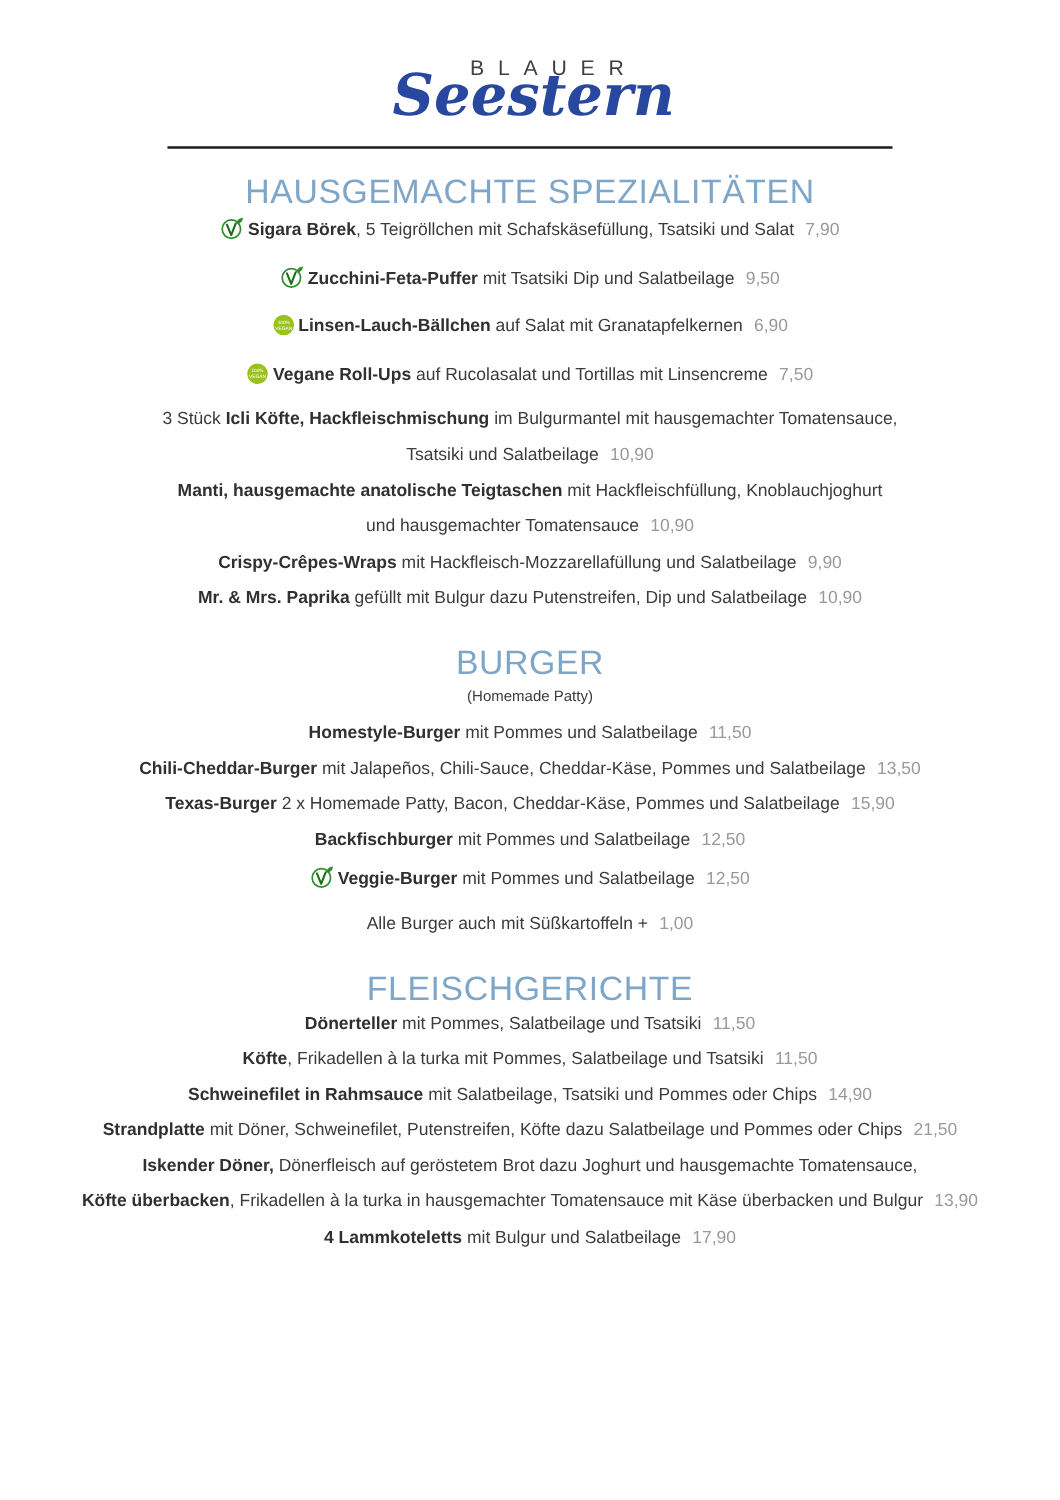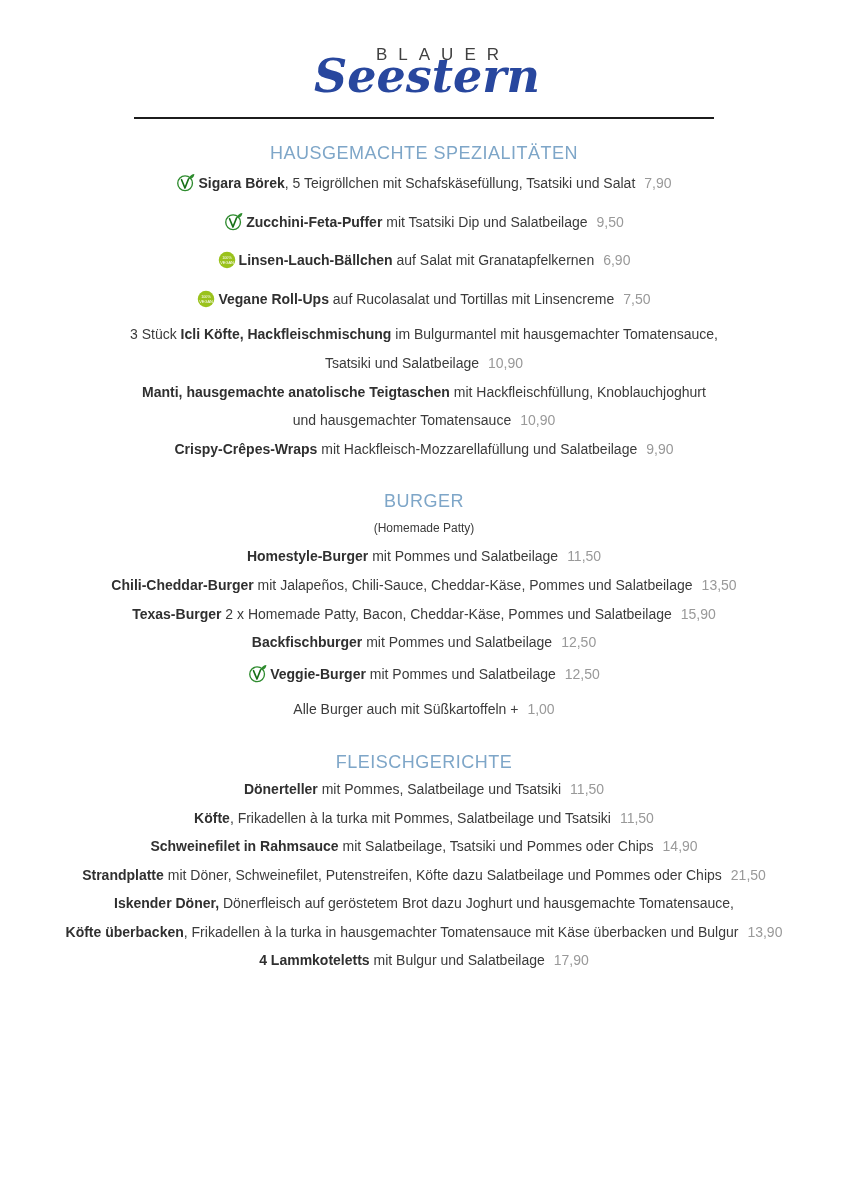--- a/index.html
+++ b/index.html
@@ -24,21 +24,21 @@
     font-size: 46px; color: #28479e;
     margin-top: -10px; margin-left: 6px;
   }
   .divider {
     width: 580px; margin: 18px auto 0 auto;
     border: none; border-top: 2px solid #1c1c1c; height: 0;
   }
 
   
   .section-title {
-    font-size: 18px; font-weight: 400; letter-spacing: 0.5px;
+    font-size: 27px; font-weight: 400; letter-spacing: 0.5px;
     color: #7ea6c8; line-height: 26px; margin-top: 21px;
   }
   .section + .section .section-title { margin-top: 25px; }
   .section-subtitle { font-size: 12px; color: #3b3b3b; line-height: 28px; }
 
   .items { font-size: 14px; }
   .item { margin: 0 auto; }
   .item.has-icon { padding: 3px 12px; }
   .item-line { line-height: 28.6px; white-space: nowrap; }
   .seg-bold { font-weight: 700; color: #303030; }
@@ -91,20 +91,23 @@
             <div class="item-line"><span class="seg">3 Stück </span><span class="seg-bold">Icli Köfte, Hackfleischmischung</span><span class="seg"> im Bulgurmantel mit hausgemachter Tomatensauce,</span></div>
             <div class="item-line"><span class="seg">Tsatsiki und Salatbeilage</span><span class="price">10,90</span></div>
           </div>
           <div class="item">
             <div class="item-line"><span class="seg-bold">Manti, hausgemachte anatolische Teigtaschen</span><span class="seg"> mit Hackfleischfüllung, Knoblauchjoghurt</span></div>
             <div class="item-line"><span class="seg">und hausgemachter Tomatensauce</span><span class="price">10,90</span></div>
           </div>
           <div class="item">
             <div class="item-line"><span class="seg-bold">Crispy-Crêpes-Wraps</span><span class="seg"> mit Hackfleisch-Mozzarellafüllung und Salatbeilage</span><span class="price">9,90</span></div>
           </div>
+          <div class="item">
+            <div class="item-line"><span class="seg-bold">Mr. &amp; Mrs. Paprika</span><span class="seg"> gefüllt mit Bulgur dazu Putenstreifen, Dip und Salatbeilage</span><span class="price">10,90</span></div>
+          </div>
         </div>
       </div>
       <div class="section">
         <div class="section-title">BURGER</div>
         <div class="section-subtitle">(Homemade Patty)</div>
         <div class="items">
           <div class="item">
             <div class="item-line"><span class="seg-bold">Homestyle-Burger</span><span class="seg"> mit Pommes und Salatbeilage</span><span class="price">11,50</span></div>
           </div>
           <div class="item">

